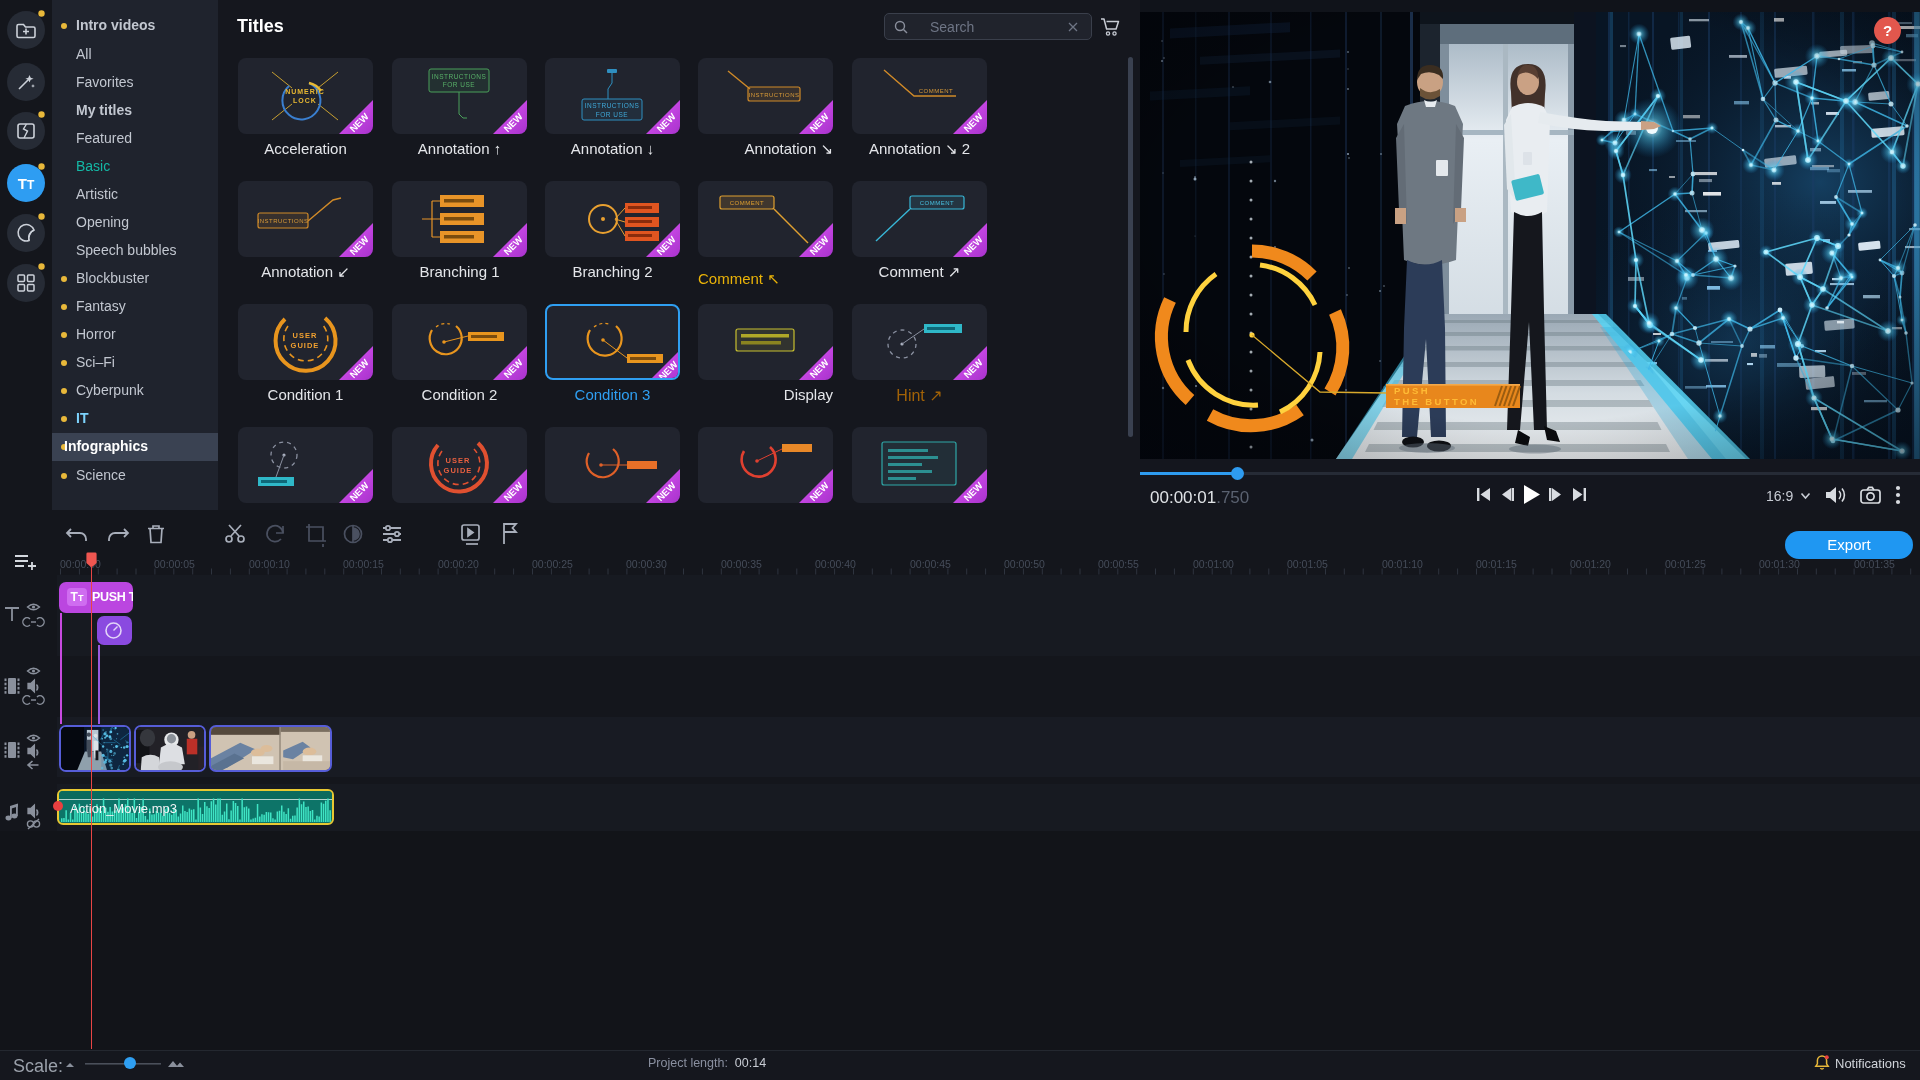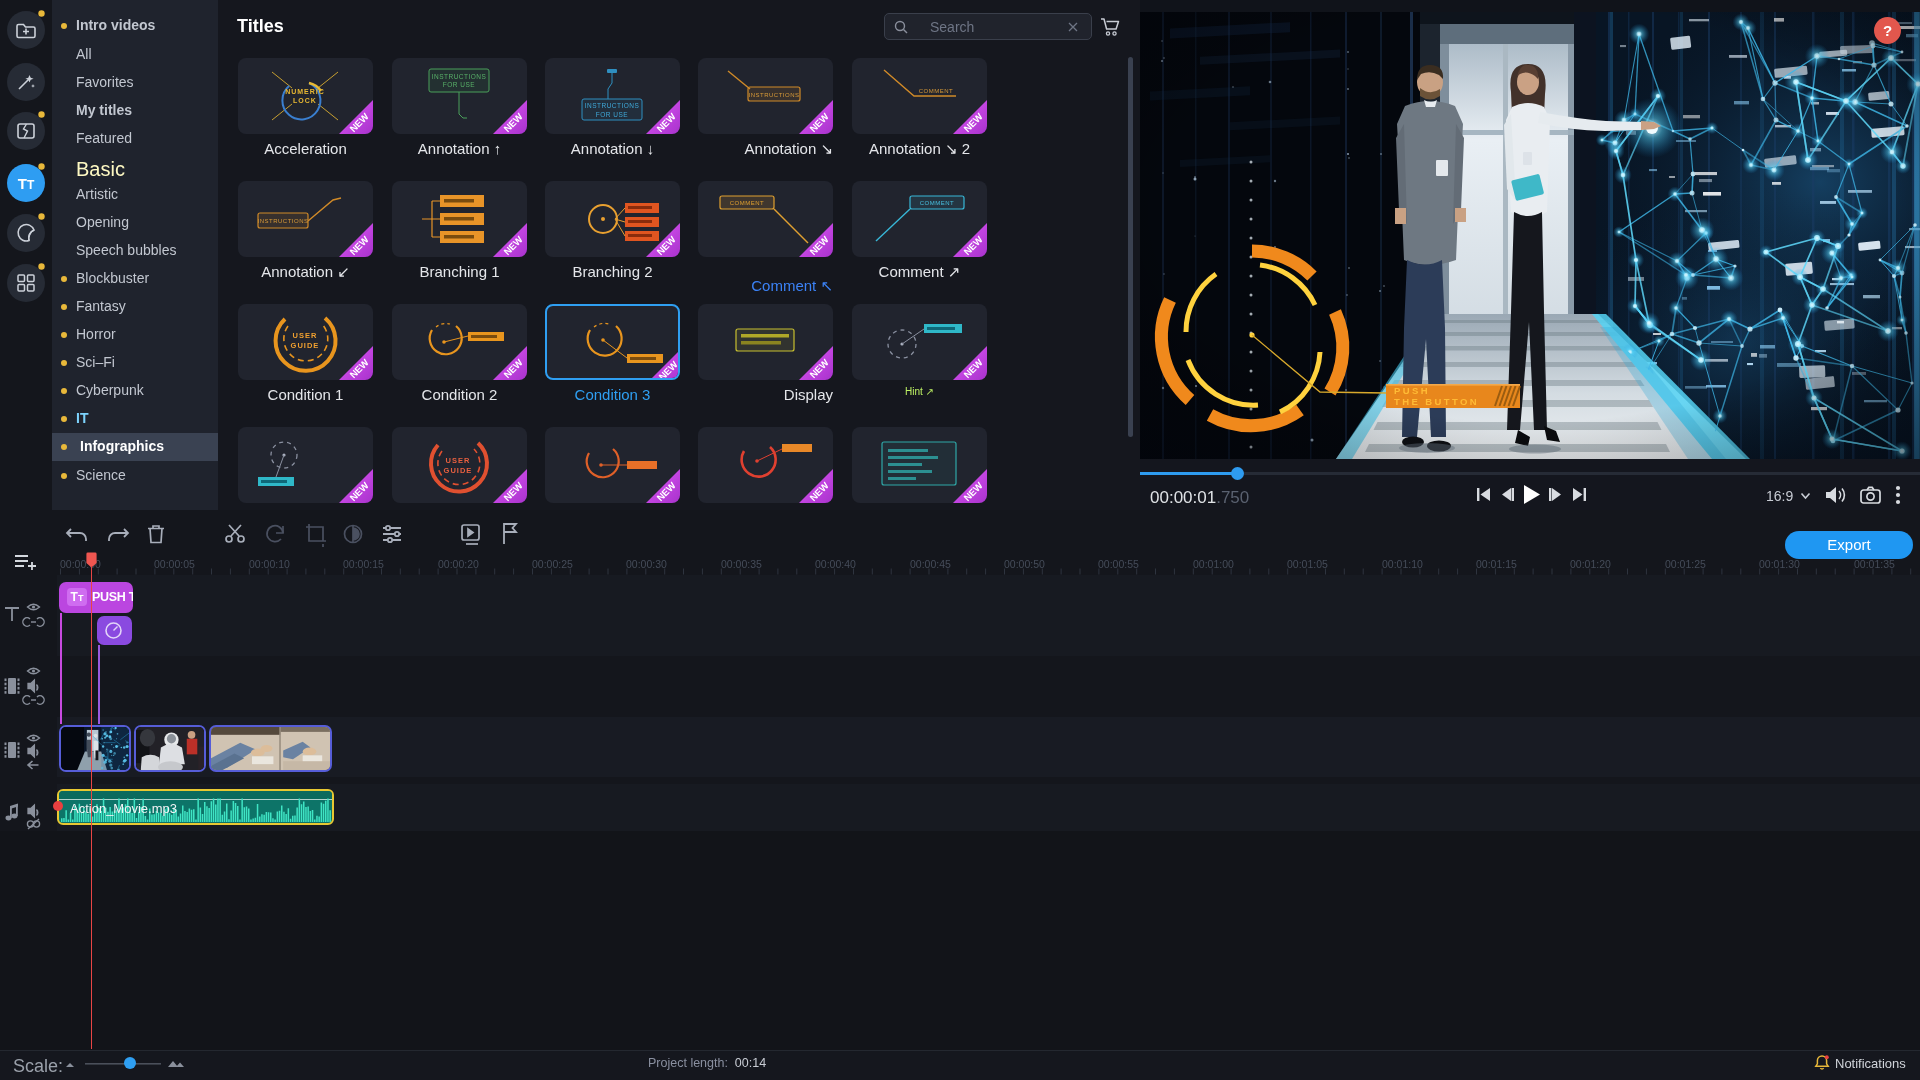--- a/index.html
+++ b/index.html
@@ -47,39 +47,39 @@
       <circle cx="41.5" cy="166.5" r="3.2" fill="#e8b83a"></circle>
       <circle cx="41.5" cy="216.5" r="3.2" fill="#e8b83a"></circle>
       <circle cx="41.5" cy="266.5" r="3.2" fill="#e8b83a"></circle>
     </svg>
 <div class="abs" style="left:61px;top:23.4px;width:6px;height:6px;border-radius:3px;background:#e8b83a"></div>
     <div class="abs" style="left:76px;top:17.4px;font-size:14px;color:#c2c7d0;font-weight:700;white-space:nowrap">Intro videos</div>
     <div class="abs" style="left:76px;top:45.5px;font-size:14px;color:#c2c7d0;font-weight:400;white-space:nowrap">All</div>
     <div class="abs" style="left:76px;top:73.5px;font-size:14px;color:#c2c7d0;font-weight:400;white-space:nowrap">Favorites</div>
     <div class="abs" style="left:76px;top:101.6px;font-size:14px;color:#c2c7d0;font-weight:700;white-space:nowrap">My titles</div>
     <div class="abs" style="left:76px;top:129.7px;font-size:14px;color:#c2c7d0;font-weight:400;white-space:nowrap">Featured</div>
-    <div class="abs" style="left:76px;top:157.8px;font-size:20px;color:#fef9c3;font-weight:400;white-space:nowrap">Basic</div>
+    <div class="abs" style="left:76px;top:157.8px;font-size:14px;color:#14b8a6;font-weight:400;white-space:nowrap">Basic</div>
     <div class="abs" style="left:76px;top:185.8px;font-size:14px;color:#c2c7d0;font-weight:400;white-space:nowrap">Artistic</div>
     <div class="abs" style="left:76px;top:213.9px;font-size:14px;color:#c2c7d0;font-weight:400;white-space:nowrap">Opening</div>
     <div class="abs" style="left:76px;top:242.0px;font-size:14px;color:#c2c7d0;font-weight:400;white-space:nowrap">Speech bubbles</div>
     <div class="abs" style="left:61px;top:276.0px;width:6px;height:6px;border-radius:3px;background:#e8b83a"></div>
     <div class="abs" style="left:76px;top:270.0px;font-size:14px;color:#c2c7d0;font-weight:400;white-space:nowrap">Blockbuster</div>
     <div class="abs" style="left:61px;top:304.1px;width:6px;height:6px;border-radius:3px;background:#e8b83a"></div>
     <div class="abs" style="left:76px;top:298.1px;font-size:14px;color:#c2c7d0;font-weight:400;white-space:nowrap">Fantasy</div>
     <div class="abs" style="left:61px;top:332.2px;width:6px;height:6px;border-radius:3px;background:#e8b83a"></div>
     <div class="abs" style="left:76px;top:326.2px;font-size:14px;color:#c2c7d0;font-weight:400;white-space:nowrap">Horror</div>
     <div class="abs" style="left:61px;top:360.2px;width:6px;height:6px;border-radius:3px;background:#e8b83a"></div>
     <div class="abs" style="left:76px;top:354.2px;font-size:14px;color:#c2c7d0;font-weight:400;white-space:nowrap">Sci–Fi</div>
     <div class="abs" style="left:61px;top:388.3px;width:6px;height:6px;border-radius:3px;background:#e8b83a"></div>
     <div class="abs" style="left:76px;top:382.3px;font-size:14px;color:#c2c7d0;font-weight:400;white-space:nowrap">Cyberpunk</div>
     <div class="abs" style="left:61px;top:416.4px;width:6px;height:6px;border-radius:3px;background:#e8b83a"></div>
     <div class="abs" style="left:76px;top:410.4px;font-size:14px;color:#7dd3fc;font-weight:700;white-space:nowrap">IT</div>
     <div class="abs" style="left:52px;top:433.4px;width:166px;height:28px;background:#3a4252"></div>
     <div class="abs" style="left:61px;top:444.4px;width:6px;height:6px;border-radius:3px;background:#e8b83a"></div>
-    <div class="abs" style="left:80px;top:438.4px;font-size:14px;color:#ffffff;font-weight:700;white-space:nowrap">Infographics</div>
+    <div class="abs" style="left:64px;top:438.4px;font-size:14px;color:#ffffff;font-weight:700;white-space:nowrap">Infographics</div>
     <div class="abs" style="left:61px;top:472.5px;width:6px;height:6px;border-radius:3px;background:#e8b83a"></div>
     <div class="abs" style="left:76px;top:466.5px;font-size:14px;color:#c2c7d0;font-weight:400;white-space:nowrap">Science</div>
 <div class="abs" style="left:237px;top:16px;font-size:18px;font-weight:700;color:#fff">Titles</div>
 <div class="abs" style="left:884px;top:13px;width:208px;height:27px;background:#20232c;border:1px solid #3a3f4b;border-radius:5px"></div>
 <svg class="abs" style="left:893px;top:19px" width="16" height="16" viewBox="0 0 16 16">
       <circle cx="7" cy="7" r="4.5" fill="none" stroke="#8a8f9c" stroke-width="1.4"></circle>
       <path d="M10.5 10.5 L14 14" stroke="#8a8f9c" stroke-width="1.4"></path>
     </svg>
 <div class="abs" style="left:930px;top:19px;font-size:14px;color:#6e7585">Search</div>
 <svg class="abs" style="left:1066px;top:20px" width="14" height="14" viewBox="0 0 14 14">
@@ -182,21 +182,21 @@
           <text x="123.5" y="67" font-size="9.5" font-weight="bold" fill="#fff" text-anchor="middle" transform="rotate(-45 123.5 67)">NEW</text>
         </svg>
       </div><div class="abs" style="left:327px;top:263px;width:135px;text-align:center;font-size:15px;color:#e4e6ea">Branching 2</div><div class="abs" style="left:480px;top:181px;width:135px;height:76px;background:#21242e;border-radius:8px;overflow:hidden">
         <svg width="135" height="76" viewBox="0 0 135 76" style="position:absolute;left:0;top:0">
           <rect x="22" y="15" width="54" height="13" rx="2" fill="rgba(232,160,48,0.15)" stroke="#e0a030" stroke-width="1.2"></rect>
           <text x="49" y="24" font-size="6" fill="#e0a030" text-anchor="middle" letter-spacing="0.5">COMMENT</text>
           <path d="M76 28 L110 62" stroke="#e0a030" stroke-width="1.4"></path>
           <polygon points="101,76 135,76 135,42" fill="url(#rib)"></polygon>
           <text x="123.5" y="67" font-size="9.5" font-weight="bold" fill="#fff" text-anchor="middle" transform="rotate(-45 123.5 67)">NEW</text>
         </svg>
-      </div><div class="abs" style="left:480px;top:277px;width:135px;text-align:right;font-size:15px;color:#3b82f6">Comment ↖</div><div class="abs" style="left:634px;top:181px;width:135px;height:76px;background:#21242e;border-radius:8px;overflow:hidden">
+      </div><div class="abs" style="left:480px;top:270px;width:135px;text-align:left;font-size:15px;color:#eab308">Comment ↖</div><div class="abs" style="left:634px;top:181px;width:135px;height:76px;background:#21242e;border-radius:8px;overflow:hidden">
         <svg width="135" height="76" viewBox="0 0 135 76" style="position:absolute;left:0;top:0">
           <rect x="58" y="15" width="54" height="13" rx="2" fill="rgba(56,184,216,0.12)" stroke="#38b8d8" stroke-width="1.2"></rect>
           <text x="85" y="24" font-size="6" fill="#48c0e0" text-anchor="middle" letter-spacing="0.5">COMMENT</text>
           <path d="M58 28 L24 60" stroke="#38b8d8" stroke-width="1.4"></path>
           <polygon points="101,76 135,76 135,42" fill="url(#rib)"></polygon>
           <text x="123.5" y="67" font-size="9.5" font-weight="bold" fill="#fff" text-anchor="middle" transform="rotate(-45 123.5 67)">NEW</text>
         </svg>
       </div><div class="abs" style="left:634px;top:263px;width:135px;text-align:center;font-size:15px;color:#e4e6ea">Comment ↗</div><div class="abs" style="left:20px;top:304px;width:135px;height:76px;background:#21242e;border-radius:8px;overflow:hidden">
         <svg width="135" height="76" viewBox="0 0 135 76" style="position:absolute;left:0;top:0">
           <path d="M47 15 a30 30 0 1 0 40 -1" fill="none" stroke="#e8951e" stroke-width="4"></path>
@@ -239,21 +239,21 @@
       </div><div class="abs" style="left:480px;top:386px;width:135px;text-align:right;font-size:15px;color:#e4e6ea">Display</div><div class="abs" style="left:634px;top:304px;width:135px;height:76px;background:#21242e;border-radius:8px;overflow:hidden">
         <svg width="135" height="76" viewBox="0 0 135 76" style="position:absolute;left:0;top:0">
           <circle cx="50" cy="40" r="14" fill="none" stroke="#8a90a0" stroke-width="1.3" stroke-dasharray="4 4"></circle>
           <circle cx="50" cy="40" r="1.6" fill="#aab0c0"></circle>
           <path d="M50 40 L72 25" stroke="#8a90a0" stroke-width="1"></path>
           <rect x="72" y="20" width="38" height="9" fill="#2fb8c8"></rect>
           <rect x="75" y="23" width="28" height="3" fill="#0e6878"></rect>
           <polygon points="101,76 135,76 135,42" fill="url(#rib)"></polygon>
           <text x="123.5" y="67" font-size="9.5" font-weight="bold" fill="#fff" text-anchor="middle" transform="rotate(-45 123.5 67)">NEW</text>
         </svg>
-      </div><div class="abs" style="left:634px;top:386px;width:135px;text-align:center;font-size:10px;color:#bef264">Hint ↗</div><div class="abs" style="left:20px;top:427px;width:135px;height:76px;background:#21242e;border-radius:8px;overflow:hidden">
+      </div><div class="abs" style="left:634px;top:386px;width:135px;text-align:center;font-size:16px;color:#a16207">Hint ↗</div><div class="abs" style="left:20px;top:427px;width:135px;height:76px;background:#21242e;border-radius:8px;overflow:hidden">
         <svg width="135" height="76" viewBox="0 0 135 76" style="position:absolute;left:0;top:0">
           <circle cx="46" cy="28" r="13" fill="none" stroke="#8a90a0" stroke-width="1.3" stroke-dasharray="4 4"></circle>
           <circle cx="46" cy="28" r="1.6" fill="#aab0c0"></circle>
           <path d="M46 28 L38 50" stroke="#8a90a0" stroke-width="1"></path>
           <rect x="20" y="50" width="36" height="9" fill="#2fb8c8"></rect>
           <rect x="23" y="53" width="26" height="3" fill="#0e6878"></rect>
           <polygon points="101,76 135,76 135,42" fill="url(#rib)"></polygon>
           <text x="123.5" y="67" font-size="9.5" font-weight="bold" fill="#fff" text-anchor="middle" transform="rotate(-45 123.5 67)">NEW</text>
         </svg>
       </div><div class="abs" style="left:174px;top:427px;width:135px;height:76px;background:#21242e;border-radius:8px;overflow:hidden">

